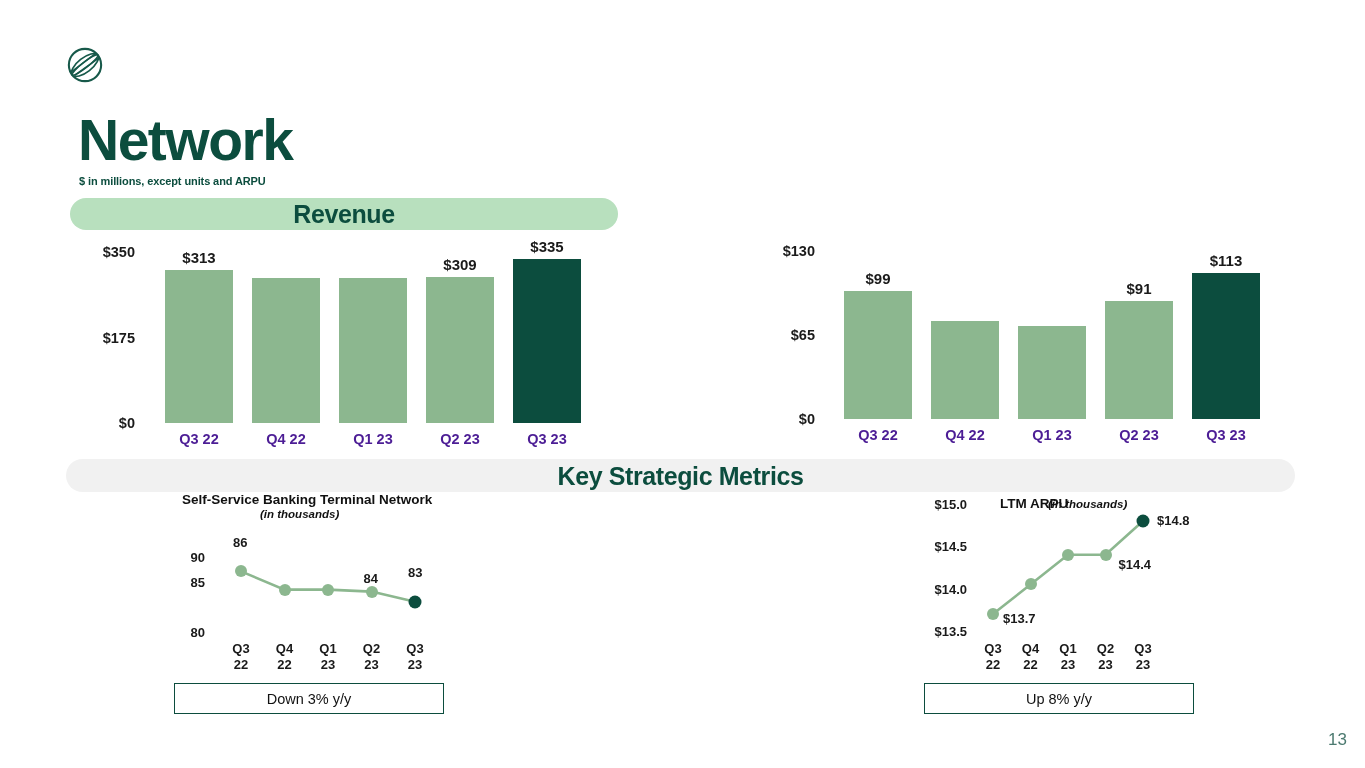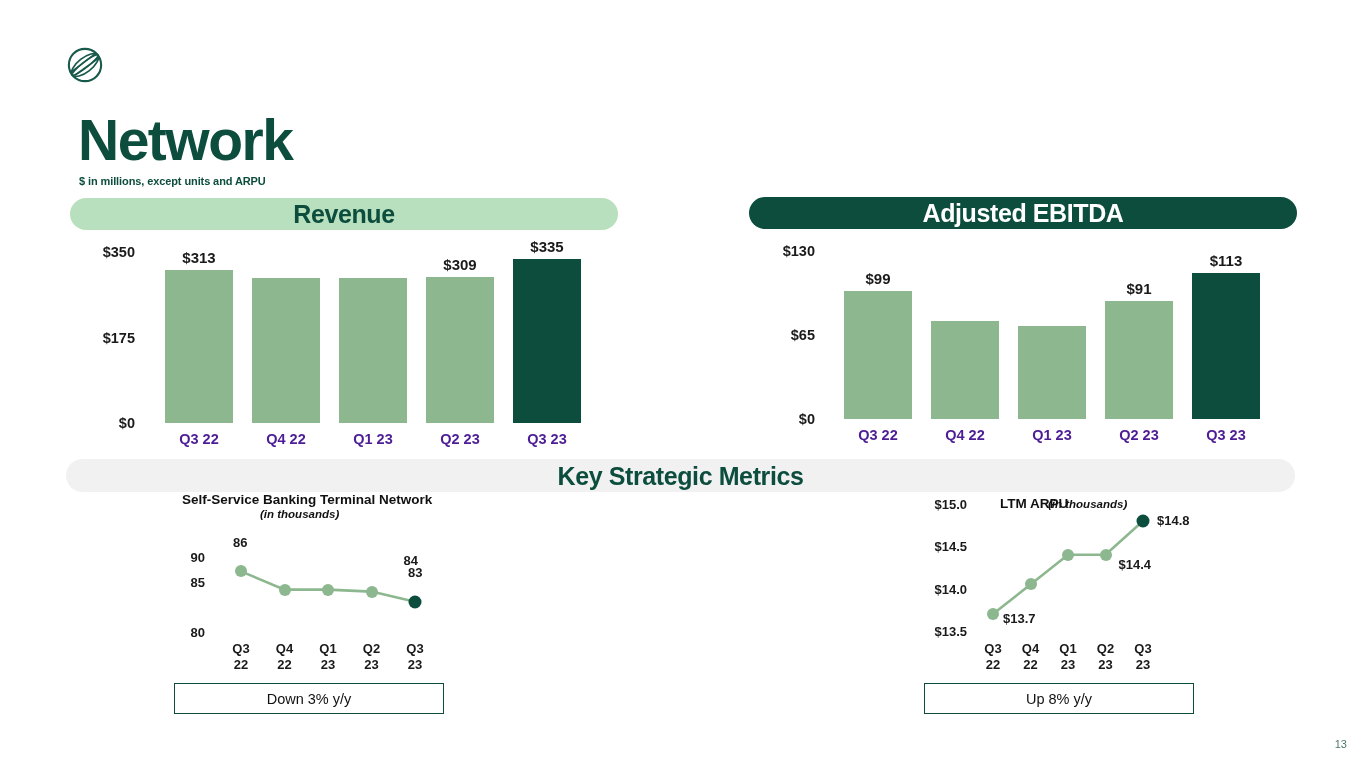--- a/index.html
+++ b/index.html
@@ -202,21 +202,21 @@
     color: #111111;
   }
   #terminal-callout { left: 174px; top: 683px; width: 268px; height: 29px; }
   #arpu-callout     { left: 924px; top: 683px; width: 268px; height: 29px; }
 
   
   #page-number {
     position: absolute;
     right: 18px;
     bottom: 18px;
-    font-size: 11px;
+    font-size: 17px;
     color: #4C7A70;
     text-align: right;
   }
 </style>
 </head>
 <body>
 
 <div class="slide">
 
   <div id="logo">
@@ -229,23 +229,20 @@
     </svg>
   </div>
 
   <div id="page-title">Network</div>
   <div id="subtitle">$ in millions, except units and ARPU</div>
 
   <div id="revenue-banner" class="banner">
     <span>Revenue</span>
   </div>
 
-  <div id="ebitda-banner" class="banner">
-    <span>Adjusted EBITDA</span>
-  </div>
 
   <div id="revenue-chart" class="bar-chart">
       <div class="axis-label" style="right: 485px; top: 183px;">$0</div>
       <div class="axis-label" style="right: 485px; top: 97.5px;">$175</div>
       <div class="axis-label" style="right: 485px; top: 12px;">$350</div>
       <div class="bar" style="left: 95px; width: 68px; height: 152.923px; bottom: 32px; background: rgb(140, 183, 143);"></div>
       <div class="bar-value" style="left: 129px; top: 9.07714px;">$313</div>
       <div class="bar-cat" style="left: 129px; top: 191px;">Q3 22</div>
       <div class="bar" style="left: 182px; width: 68px; height: 144.617px; bottom: 32px; background: rgb(140, 183, 143);"></div>
       <div class="bar-cat" style="left: 216px; top: 191px;">Q4 22</div>
@@ -299,21 +296,21 @@
       <div class="lc-cat" style="left: 124.5px; top: 151px;">
         <div>Q4</div>
         <div>22</div>
       </div>
       <div class="dot" style="width: 12px; height: 12px; left: 168px; top: 99.58px; background: rgb(140, 183, 143);"></div>
       <div class="lc-cat" style="left: 168px; top: 151px;">
         <div>Q1</div>
         <div>23</div>
       </div>
       <div class="dot" style="width: 12px; height: 12px; left: 211.5px; top: 101.6px; background: rgb(140, 183, 143);"></div>
-      <div class="lc-value" style="left: 203.5px; top: 63px; margin-left: 40px;">84</div>
+      <div class="lc-value" style="left: 203.5px; top: 81px;">84</div>
       <div class="lc-cat" style="left: 211.5px; top: 151px;">
         <div>Q2</div>
         <div>23</div>
       </div>
       <div class="dot" style="width: 13px; height: 13px; left: 255px; top: 111.7px; background: rgb(12, 77, 62);"></div>
       <div class="lc-value" style="left: 248px; top: 74.7px;">83</div>
       <div class="lc-cat" style="left: 255px; top: 151px;">
         <div>Q3</div>
         <div>23</div>
       </div>

